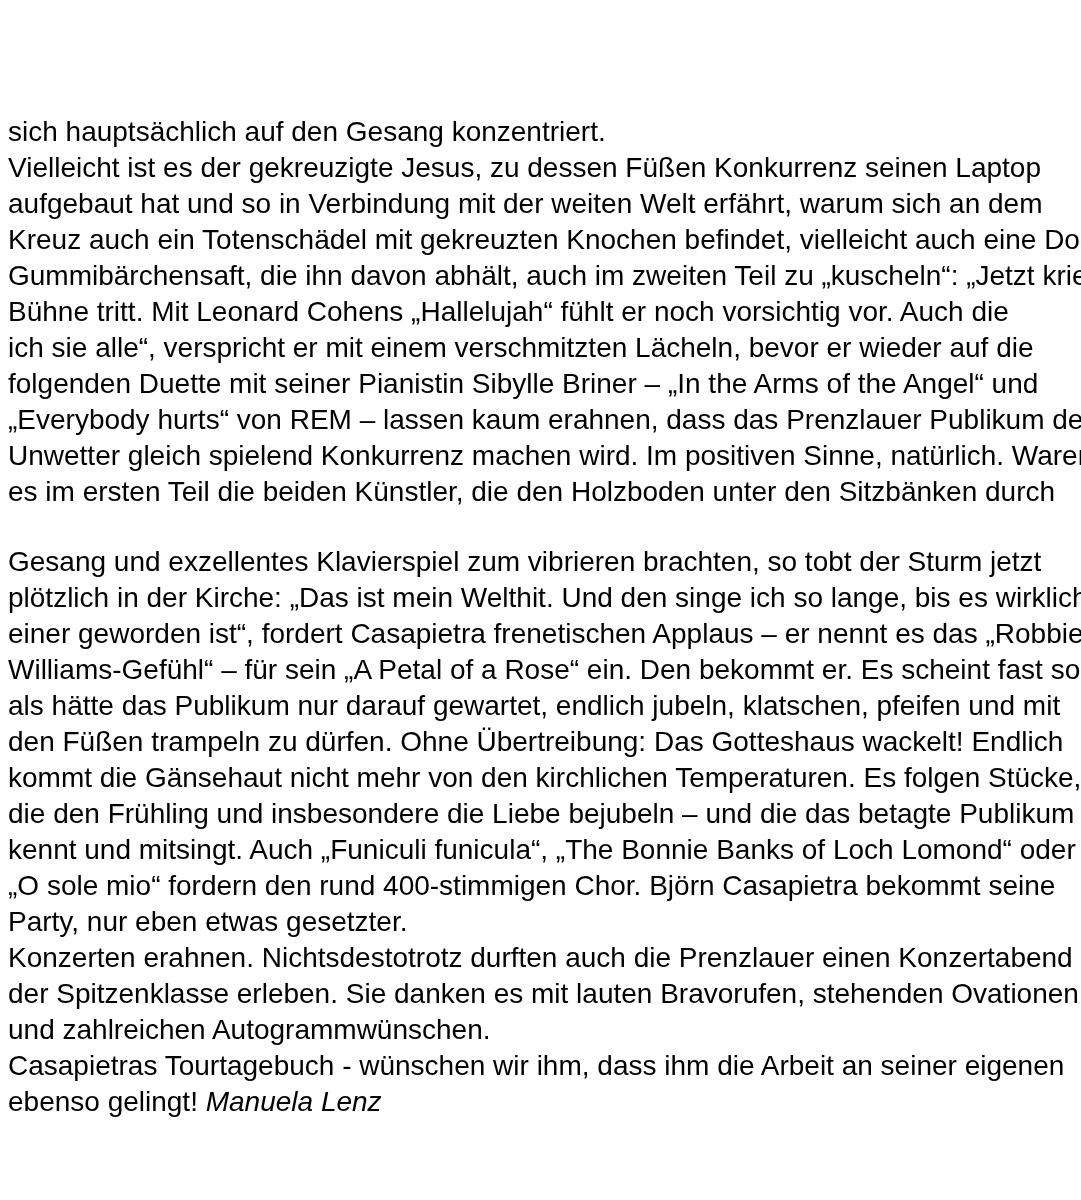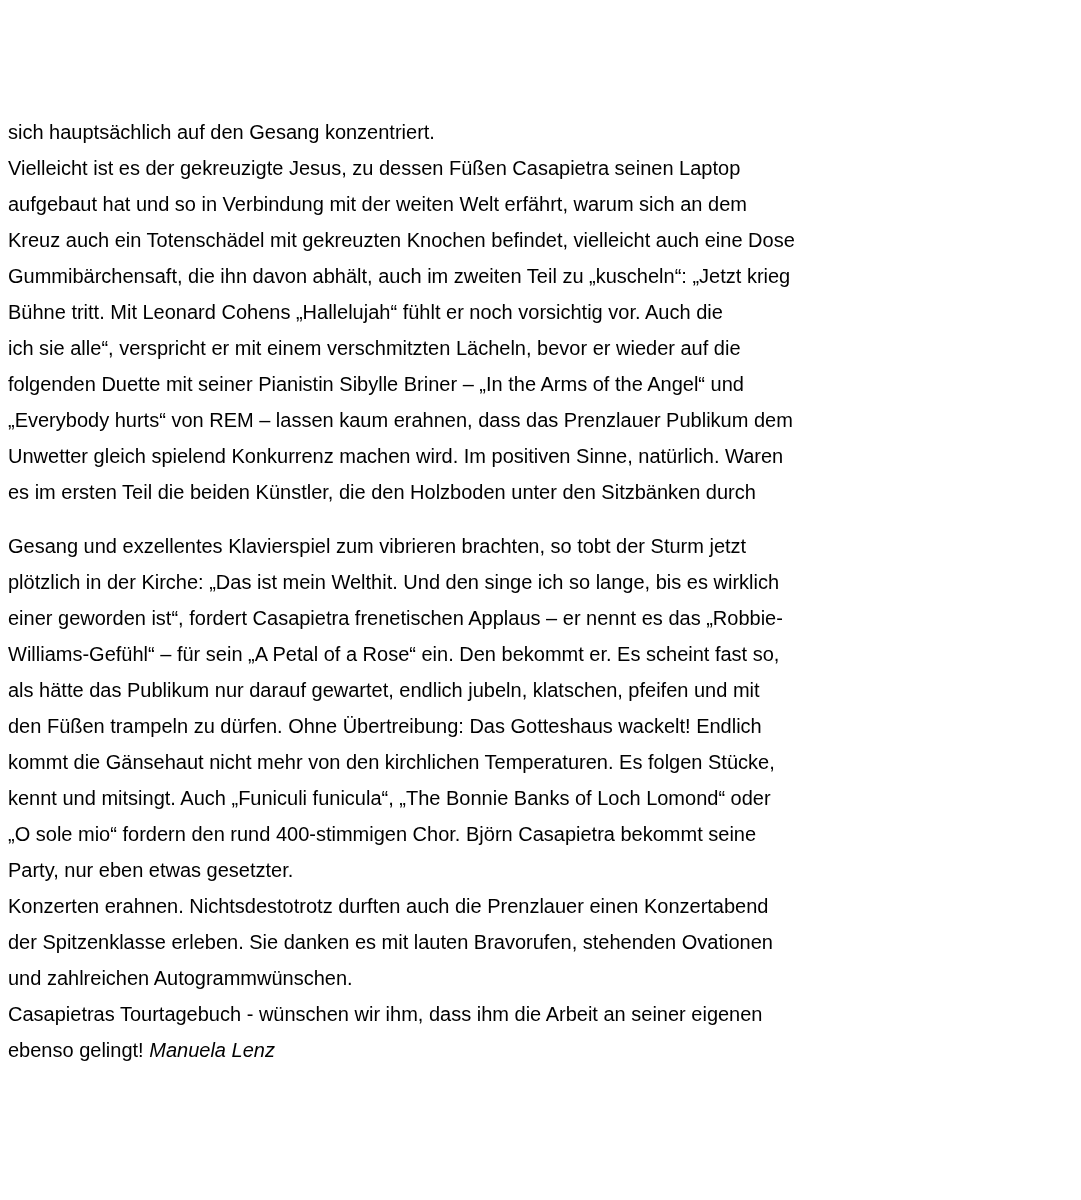--- a/index.html
+++ b/index.html
@@ -7,61 +7,62 @@
     padding: 0;
   }
   body {
     width: 1081px;
     height: 1200px;
     background: #ffffff;
     overflow: hidden;
   }
   .article {
     font-family: "Liberation Sans", sans-serif;
-    font-size: 20px;
+    font-size: 28px;
     line-height: 36px;
     color: #000000;
     padding: 114px 0 0 8px;
     letter-spacing: 0;
   }
   .paragraph + .paragraph {
-    margin-top: 18px;
+    margin-top: 34px;
   }
   .text-line {
     white-space: pre;
   }
   .author {
     font-style: italic;
   }
 </style>
 </head>
 <body style="background: rgb(255, 255, 255);">
 
 <div class="article" id="article" style="color: rgb(0, 0, 0);">
     <div class="paragraph">
       <div class="text-line">sich hauptsächlich auf den Gesang konzentriert.</div>
-      <div class="text-line">Vielleicht ist es der gekreuzigte Jesus, zu dessen Füßen Casapietra seinen Laptop</div>
+      <div class="text-line">Vielleicht ist es der gekreuzigte Jesus, zu dessen Füßen Konkurrenz seinen Laptop</div>
       <div class="text-line">aufgebaut hat und so in Verbindung mit der weiten Welt erfährt, warum sich an dem</div>
       <div class="text-line">Kreuz auch ein Totenschädel mit gekreuzten Knochen befindet, vielleicht auch eine Dose</div>
       <div class="text-line">Gummibärchensaft, die ihn davon abhält, auch im zweiten Teil zu „kuscheln“: „Jetzt krieg</div>
       <div class="text-line">Bühne tritt. Mit Leonard Cohens „Hallelujah“ fühlt er noch vorsichtig vor. Auch die</div>
       <div class="text-line">ich sie alle“, verspricht er mit einem verschmitzten Lächeln, bevor er wieder auf die</div>
       <div class="text-line">folgenden Duette mit seiner Pianistin Sibylle Briner – „In the Arms of the Angel“ und</div>
       <div class="text-line">„Everybody hurts“ von REM – lassen kaum erahnen, dass das Prenzlauer Publikum dem</div>
       <div class="text-line">Unwetter gleich spielend Konkurrenz machen wird. Im positiven Sinne, natürlich. Waren</div>
       <div class="text-line">es im ersten Teil die beiden Künstler, die den Holzboden unter den Sitzbänken durch</div>
     </div>
     <div class="paragraph">
       <div class="text-line">Gesang und exzellentes Klavierspiel zum vibrieren brachten, so tobt der Sturm jetzt</div>
       <div class="text-line">plötzlich in der Kirche: „Das ist mein Welthit. Und den singe ich so lange, bis es wirklich</div>
       <div class="text-line">einer geworden ist“, fordert Casapietra frenetischen Applaus – er nennt es das „Robbie-</div>
       <div class="text-line">Williams-Gefühl“ – für sein „A Petal of a Rose“ ein. Den bekommt er. Es scheint fast so,</div>
       <div class="text-line">als hätte das Publikum nur darauf gewartet, endlich jubeln, klatschen, pfeifen und mit</div>
       <div class="text-line">den Füßen trampeln zu dürfen. Ohne Übertreibung: Das Gotteshaus wackelt! Endlich</div>
       <div class="text-line">kommt die Gänsehaut nicht mehr von den kirchlichen Temperaturen. Es folgen Stücke,</div>
+      <div class="text-line">die den Frühling und insbesondere die Liebe bejubeln – und die das betagte Publikum</div>
       <div class="text-line">kennt und mitsingt. Auch „Funiculi funicula“, „The Bonnie Banks of Loch Lomond“ oder</div>
       <div class="text-line">„O sole mio“ fordern den rund 400-stimmigen Chor. Björn Casapietra bekommt seine</div>
       <div class="text-line">Party, nur eben etwas gesetzter.</div>
       <div class="text-line">Konzerten erahnen. Nichtsdestotrotz durften auch die Prenzlauer einen Konzertabend</div>
       <div class="text-line">der Spitzenklasse erleben. Sie danken es mit lauten Bravorufen, stehenden Ovationen</div>
       <div class="text-line">und zahlreichen Autogrammwünschen.</div>
       <div class="text-line">Casapietras Tourtagebuch - wünschen wir ihm, dass ihm die Arbeit an seiner eigenen</div>
       <div class="text-line"><span>ebenso gelingt! </span><em class="author">Manuela Lenz</em></div>
     </div>
   </div>

